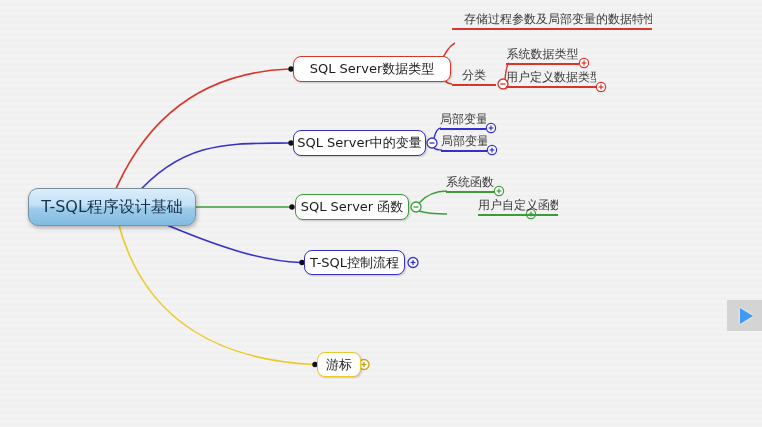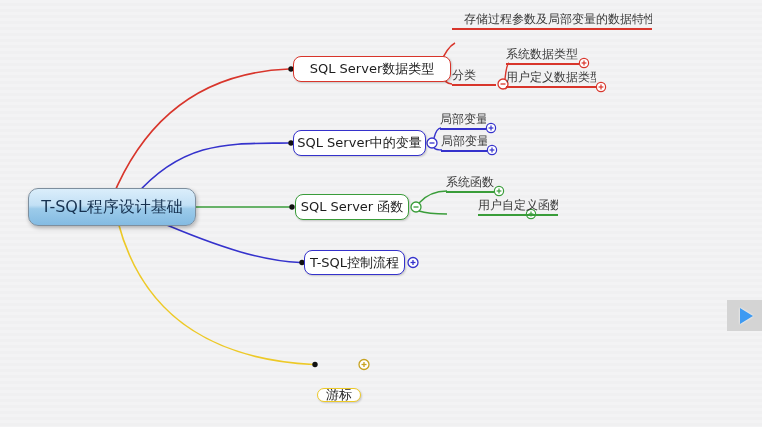--- a/index.html
+++ b/index.html
@@ -31,26 +31,26 @@
   }
   .topic.red    { border:1.6px solid #d8352b; }
   .topic.blue   { border:1.6px solid #3532cc; }
   .topic.green  { border:1.6px solid #3a9d3a; }
   .topic.yellow { border:1.6px solid #edc927; }
 
   #node-datatypes { left:293px; top:56px;  width:158px; }
   #node-variables { left:293px; top:130px; width:133px; }
   #node-functions { left:295px; top:194px; width:114px; }
   #node-control   { left:304px; top:250px; width:101px; height:25px; }
-  #node-cursor    { left:317px; top:352px; width:44px;  height:14px;margin-top:36px; }
+  #node-cursor    { left:317px; top:352px; width:44px;  height:25px; }
 
   
   .uline {
     position:absolute; font-size:12px; line-height:15px; color:#3a3a3a;
-    padding-bottom:1px; white-space:nowrap; overflow:hidden; text-align:left;
+    padding-bottom:1px; white-space:nowrap; overflow:hidden; text-align:center;
   }
   .uline.red   { border-bottom:2px solid #d8352b; }
   .uline.blue  { border-bottom:2px solid #3532cc; }
   .uline.green { border-bottom:2px solid #3a9d3a; }
   .uline.left  { text-align:left; }
 
   #lbl-concept   { left:452px; top:12px;  width:200px; }
   #lbl-category  { left:452px; top:68px;  width:44px; }
   #lbl-sysdt     { left:506px; top:47px;  width:73px; }
   #lbl-userdt    { left:506px; top:70px;  width:90px; }

